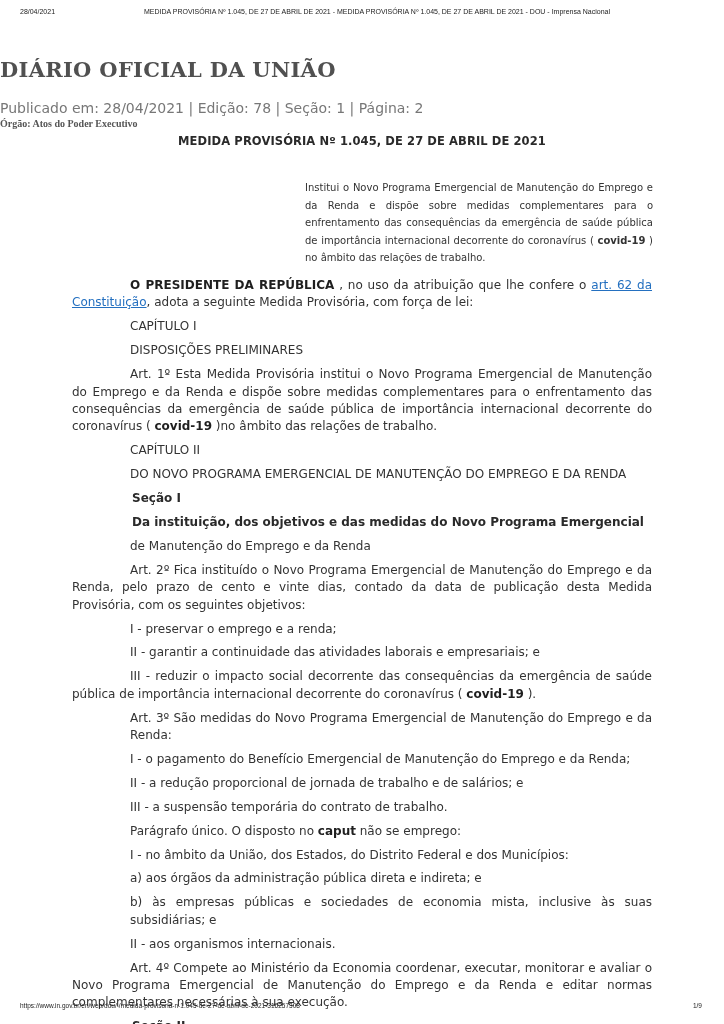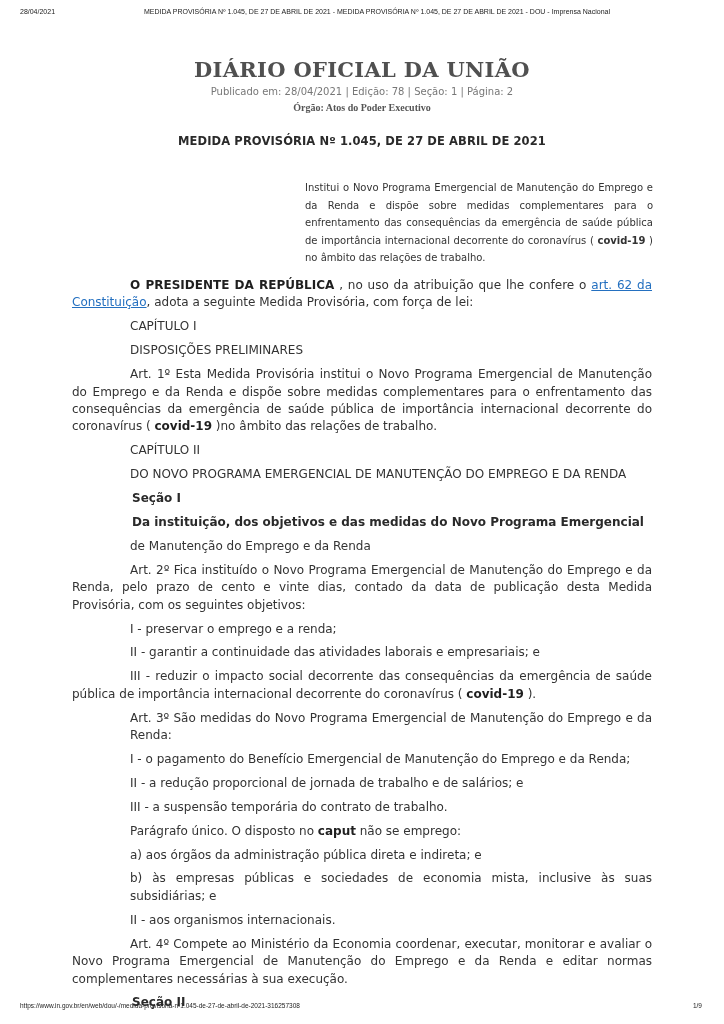--- a/index.html
+++ b/index.html
@@ -14,30 +14,30 @@
     .print-header .title { position: absolute; left: 0; width: 724px; top: 0; text-align: center; padding-left: 30px; }
 
     .print-footer {
       position: absolute; top: 1002px; left: 0; width: 724px; height: 12px;
       font-family: "Liberation Sans", sans-serif; font-size: 6.5px; color: #222;
     }
     .print-footer .url { position: absolute; left: 20px; top: 0; }
     .print-footer .pagenum { position: absolute; right: 22px; top: 0; }
 
     .masthead {
-      position: absolute; top: 57px; left: 0; width: 724px; text-align: center;
+      position: absolute; top: 57px; left: 0; width: 724px; text-align: left;
     }
     .masthead .brand {
       font-family: "DejaVu Serif", "Liberation Serif", serif;
       font-weight: bold; font-size: 21px; color: #505050; letter-spacing: 0.3px;
       line-height: 26px;
     }
     .masthead .meta {
-      font-family: "DejaVu Sans", sans-serif; font-size: 10px; color: #777;
-      margin-top: 3px; line-height: 12px;
+      font-family: "DejaVu Sans", sans-serif; font-size: 14px; color: #777;
+      margin-top: 19px; line-height: 12px;
     }
     .masthead .orgao {
       font-family: Liberation Serif, serif; font-size: 10px; color: #555;
       font-weight: bold; margin-top: 4px; line-height: 12px;
     }
 
     .doc-title {
       position: absolute; top: 134px; left: 0; width: 724px; text-align: center;
       font-family: "DejaVu Sans", sans-serif; font-weight: bold;
       font-size: 11.5px; color: #2a2a2a; letter-spacing: 0.1px;
@@ -102,20 +102,21 @@
   <p class="indent">
     <span>III - reduzir o impacto social decorrente das consequências da emergência de saúde pública de importância internacional decorrente do coronavírus ( </span><b>covid-19</b><span> ).</span>
   </p>
   <p class="item">Art. 3º São medidas do Novo Programa Emergencial de Manutenção do Emprego e da Renda:</p>
   <p class="item">I - o pagamento do Benefício Emergencial de Manutenção do Emprego e da Renda;</p>
   <p class="item">II - a redução proporcional de jornada de trabalho e de salários; e</p>
   <p class="item">III - a suspensão temporária do contrato de trabalho.</p>
   <p class="item">
     <span>Parágrafo único. O disposto no </span><b>caput</b><span> não se emprego:</span>
   </p>
+  <p class="item">I - no âmbito da União, dos Estados, do Distrito Federal e dos Municípios:</p>
   <p class="item">a) aos órgãos da administração pública direta e indireta; e</p>
   <p class="item">b) às empresas públicas e sociedades de economia mista, inclusive às suas subsidiárias; e</p>
   <p class="item">II - aos organismos internacionais.</p>
   <p class="indent">Art. 4º Compete ao Ministério da Economia coordenar, executar, monitorar e avaliar o Novo Programa Emergencial de Manutenção do Emprego e da Renda e editar normas complementares necessárias à sua execução.</p>
   <p class="bold-item">Seção II</p>
 </div>
 
 <div class="print-footer">
   <span class="url">https://www.in.gov.br/en/web/dou/-/medida-provisoria-n-1.045-de-27-de-abril-de-2021-316257308</span>
   <span class="pagenum">1/9</span>

